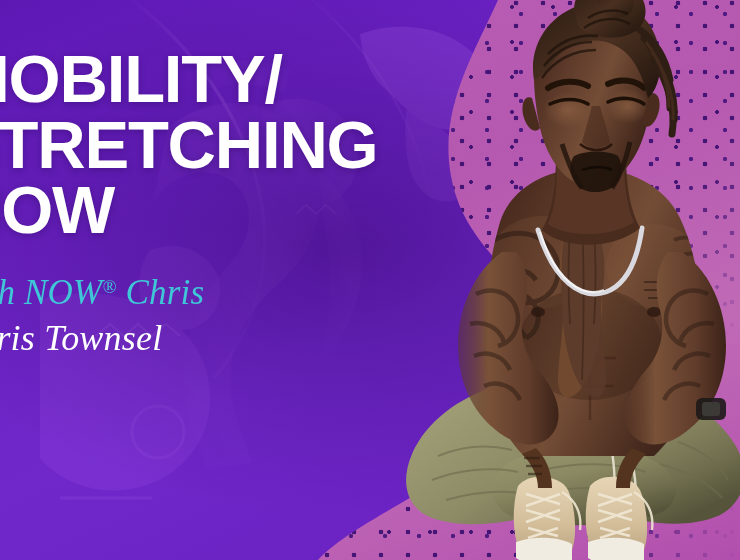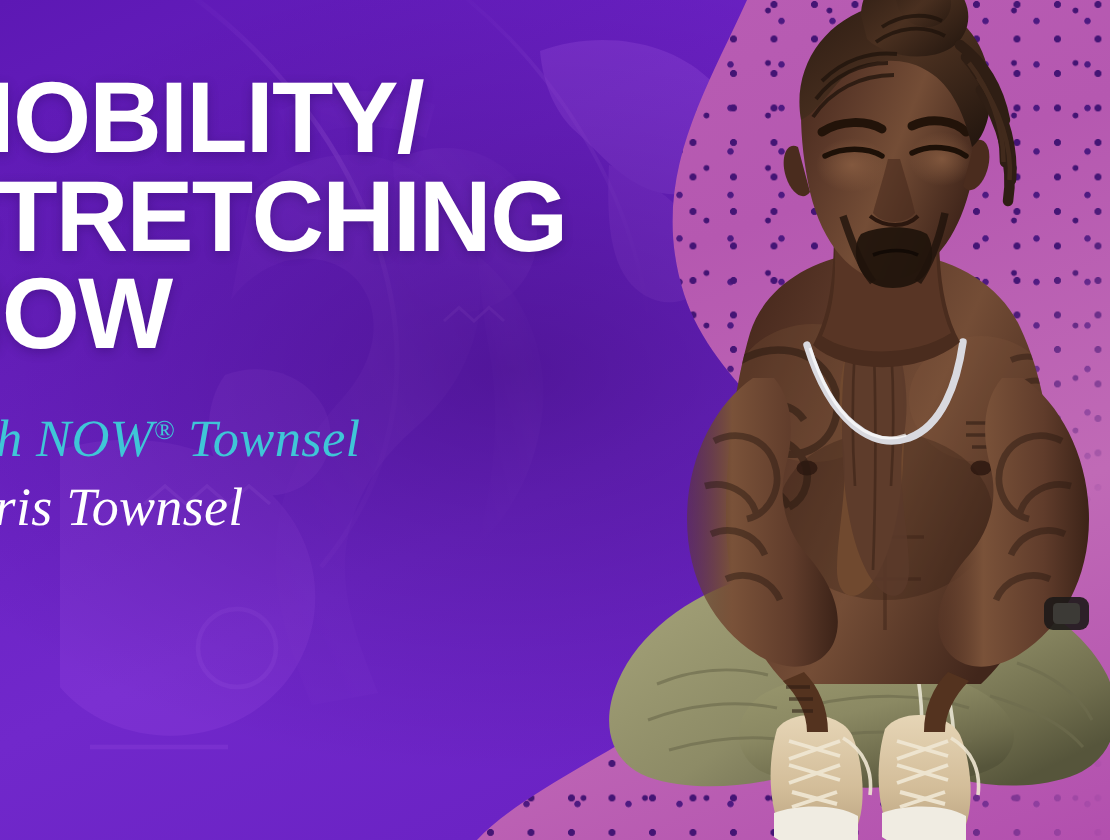--- a/index.html
+++ b/index.html
@@ -434,18 +434,18 @@
     </svg>
   </div>
 
   <div class="textblock">
     <h1 class="headline">
       <span class="l1">MOBILITY/</span>
       <span class="l2">STRETCHING</span>
       <span class="l3">NOW</span>
     </h1>
 
-    <p class="sub-expert"><span>with NOW</span><sup>®</sup><span> Townsel</span></p>
+    <p class="sub-expert"><span>with NOW</span><sup>®</sup><span> Chris</span></p>
 
     <p class="sub-name">Chris Townsel</p>
   </div>
 
 </div>
 
 </body></html>

